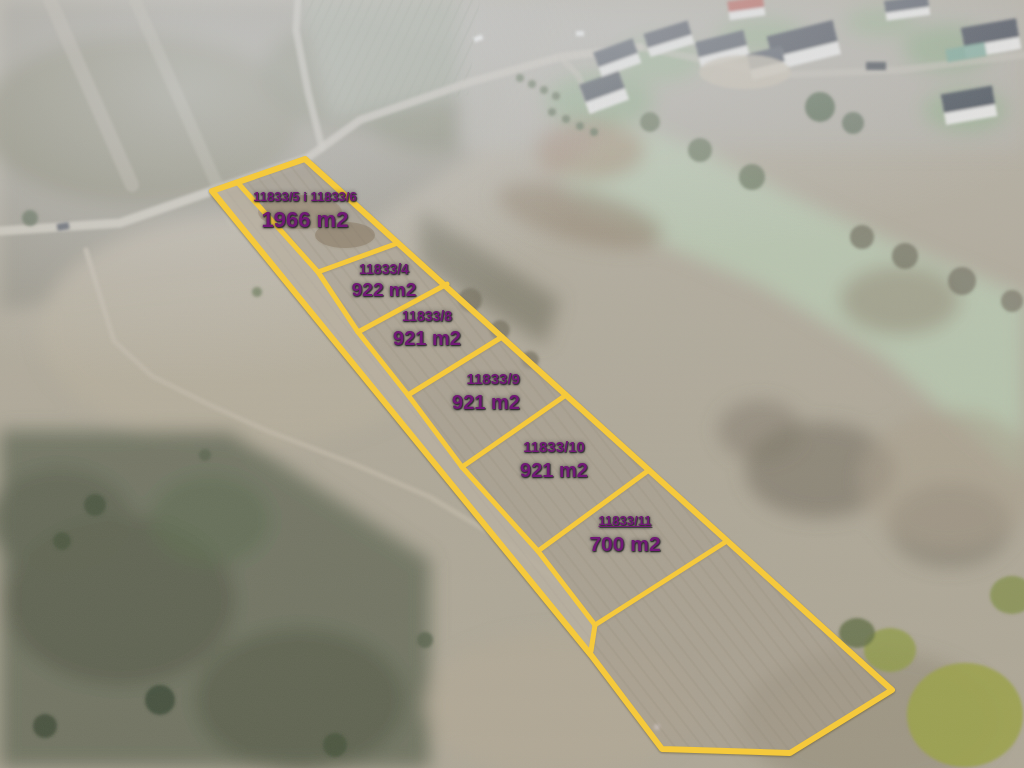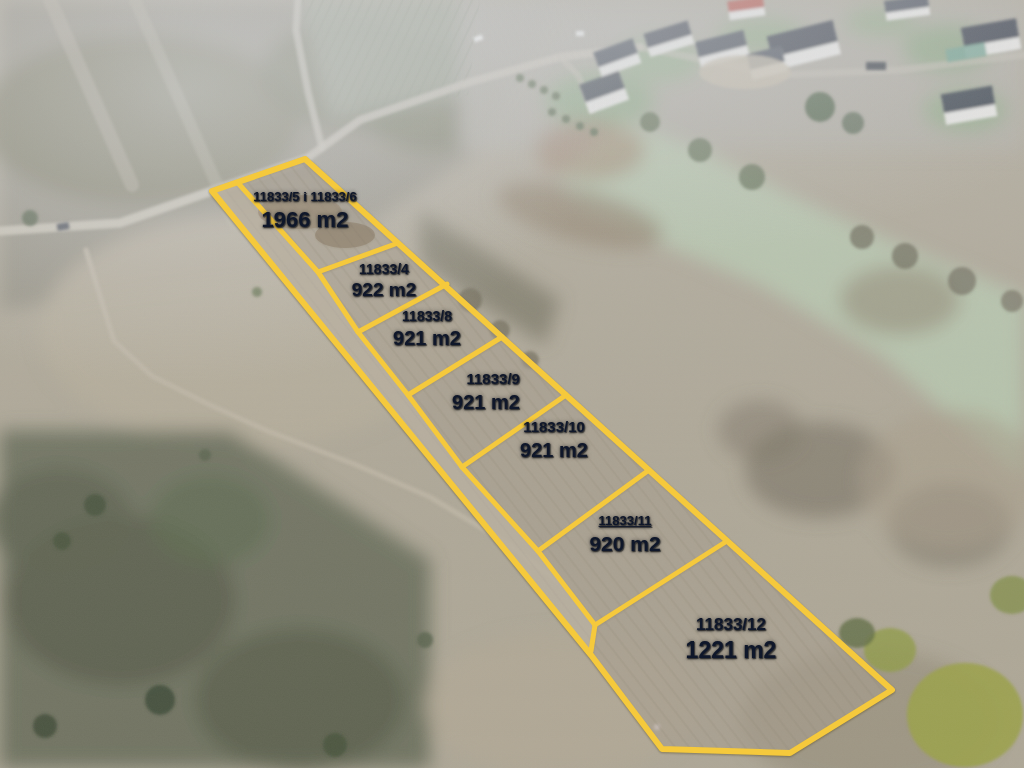--- a/index.html
+++ b/index.html
@@ -12,21 +12,21 @@
     position:absolute;left:0;top:0;width:100%;height:100%;pointer-events:none;
     background:
       radial-gradient(ellipse 620px 420px at 18% 12%, rgba(222,224,228,.48), rgba(222,224,228,0) 70%),
       radial-gradient(ellipse 700px 300px at 60% 4%, rgba(215,218,222,.36), rgba(215,218,222,0) 75%),
       linear-gradient(180deg, rgba(210,212,216,.30) 0%, rgba(205,206,209,.16) 35%, rgba(200,200,200,.07) 60%, rgba(198,198,198,.04) 100%);
   }
   #overlay{filter:drop-shadow(0 1px 1px rgba(70,60,20,.45));}
   #labels{position:absolute;left:0;top:0;width:100%;height:100%;pointer-events:none;}
   .lbl{
     position:absolute;transform:translate(-50%,-50%);
-    text-align:center;color:#0f172a;font-weight:700;line-height:1.3;white-space:nowrap;
+    text-align:center;color:#701a75;font-weight:700;line-height:1.3;white-space:nowrap;
     text-shadow:0 1px 2px rgba(45,45,45,.95), 0 0 4px rgba(45,45,45,.65), 1px 1px 1px rgba(45,45,45,.8);
   }
   .lbl .num,.lbl .area{display:block;}
 </style>
 </head>
 <body>
 
 <div class="stage">
 
   <svg id="terrain" width="1024" height="768" viewBox="0 0 1024 768">
@@ -236,26 +236,22 @@
         <span class="area" style="font-size: 19px;">922 m2</span>
       </div>
       <div class="lbl" style="left: 427px; top: 329px; text-align: center;">
         <span class="num" style="font-size: 14px;">11833/8</span>
         <span class="area" style="font-size: 20px;">921 m2</span>
       </div>
       <div class="lbl" style="left: 486px; top: 392px;">
         <span class="num" style="font-size: 15px; text-align: right;">11833/9</span>
         <span class="area" style="font-size: 20px;">921 m2</span>
       </div>
-      <div class="lbl" style="left: 554px; top: 440px;">
+      <div class="lbl" style="left: 554px; top: 460px;">
         <span class="num" style="font-size: 15px;">11833/10</span>
         <span class="area" style="font-size: 20px;">921 m2</span>
       </div>
       <div class="lbl" style="left: 625px; top: 535px;">
         <span class="num" style="font-size: 13px; text-decoration: underline;">11833/11</span>
-        <span class="area" style="font-size: 21px;">920 m2</span>
-      </div>
-      <div class="lbl" style="left: 731px; top: 640px;">
-        <span class="num" style="font-size: 17px;">11833/12</span>
-        <span class="area" style="font-size: 23px;">1221 m2</span>
+        <span class="area" style="font-size: 21px;">700 m2</span>
       </div>
     </div>
 </div>
 
 </body></html>

